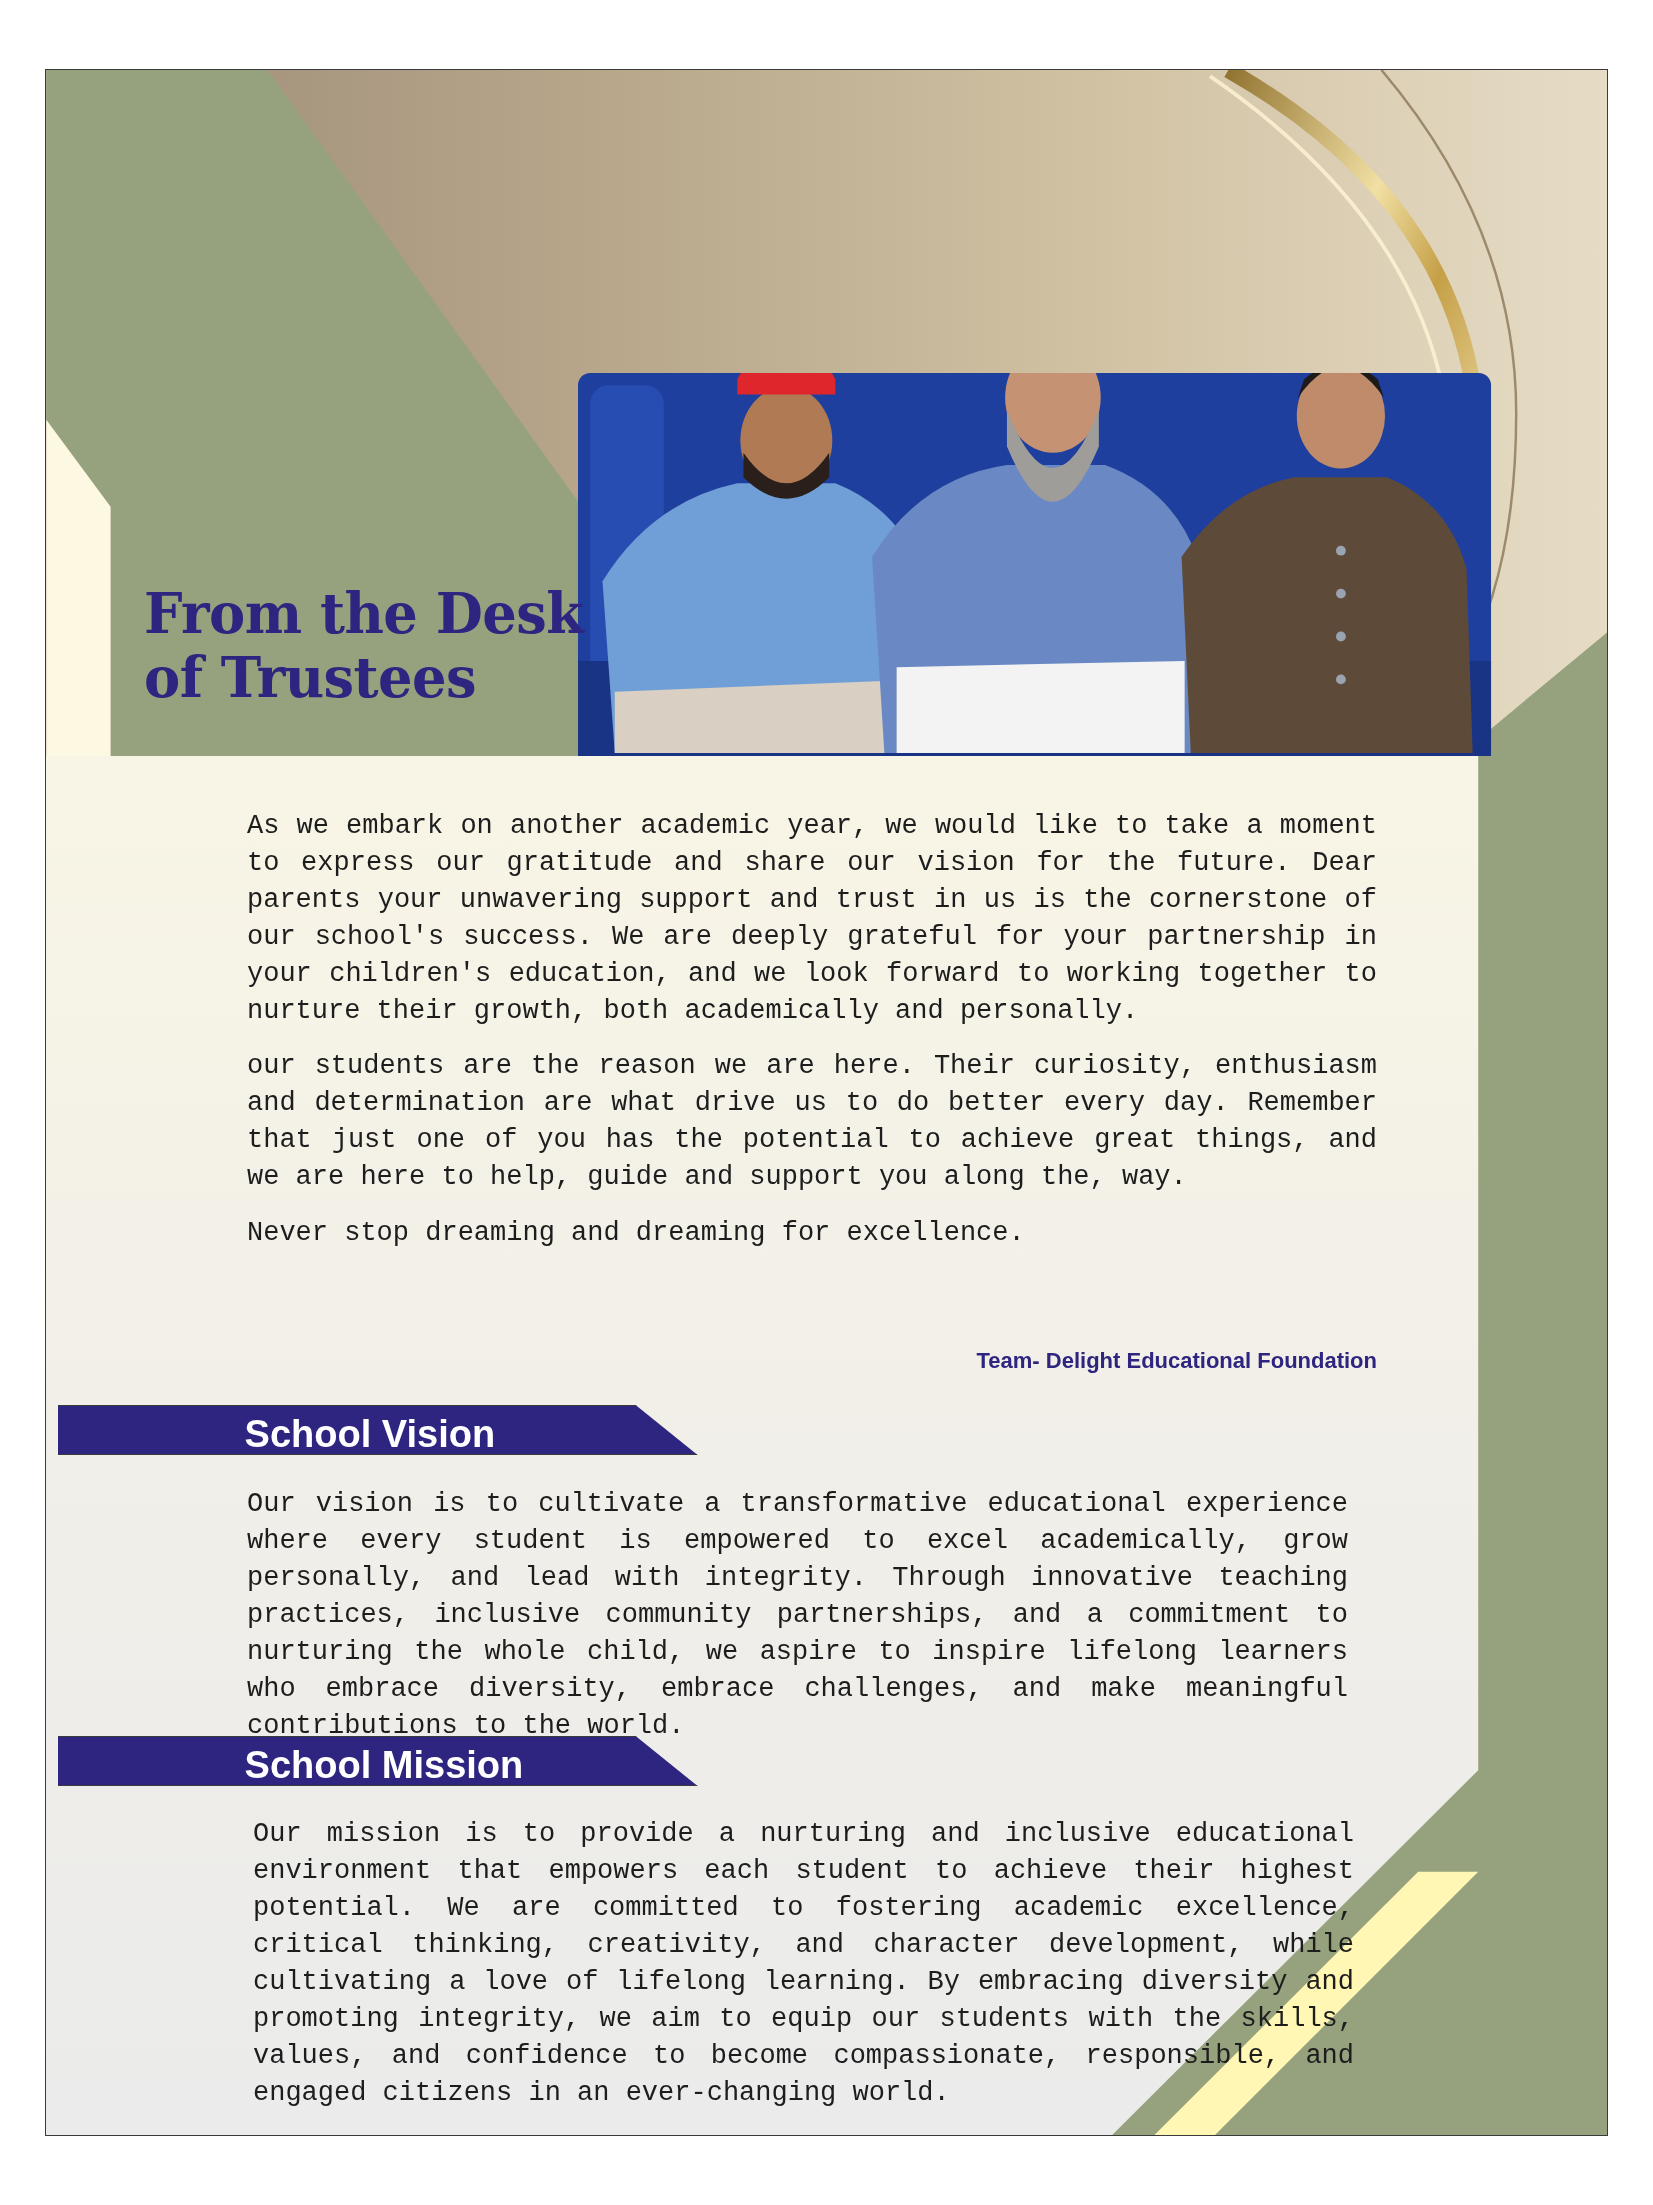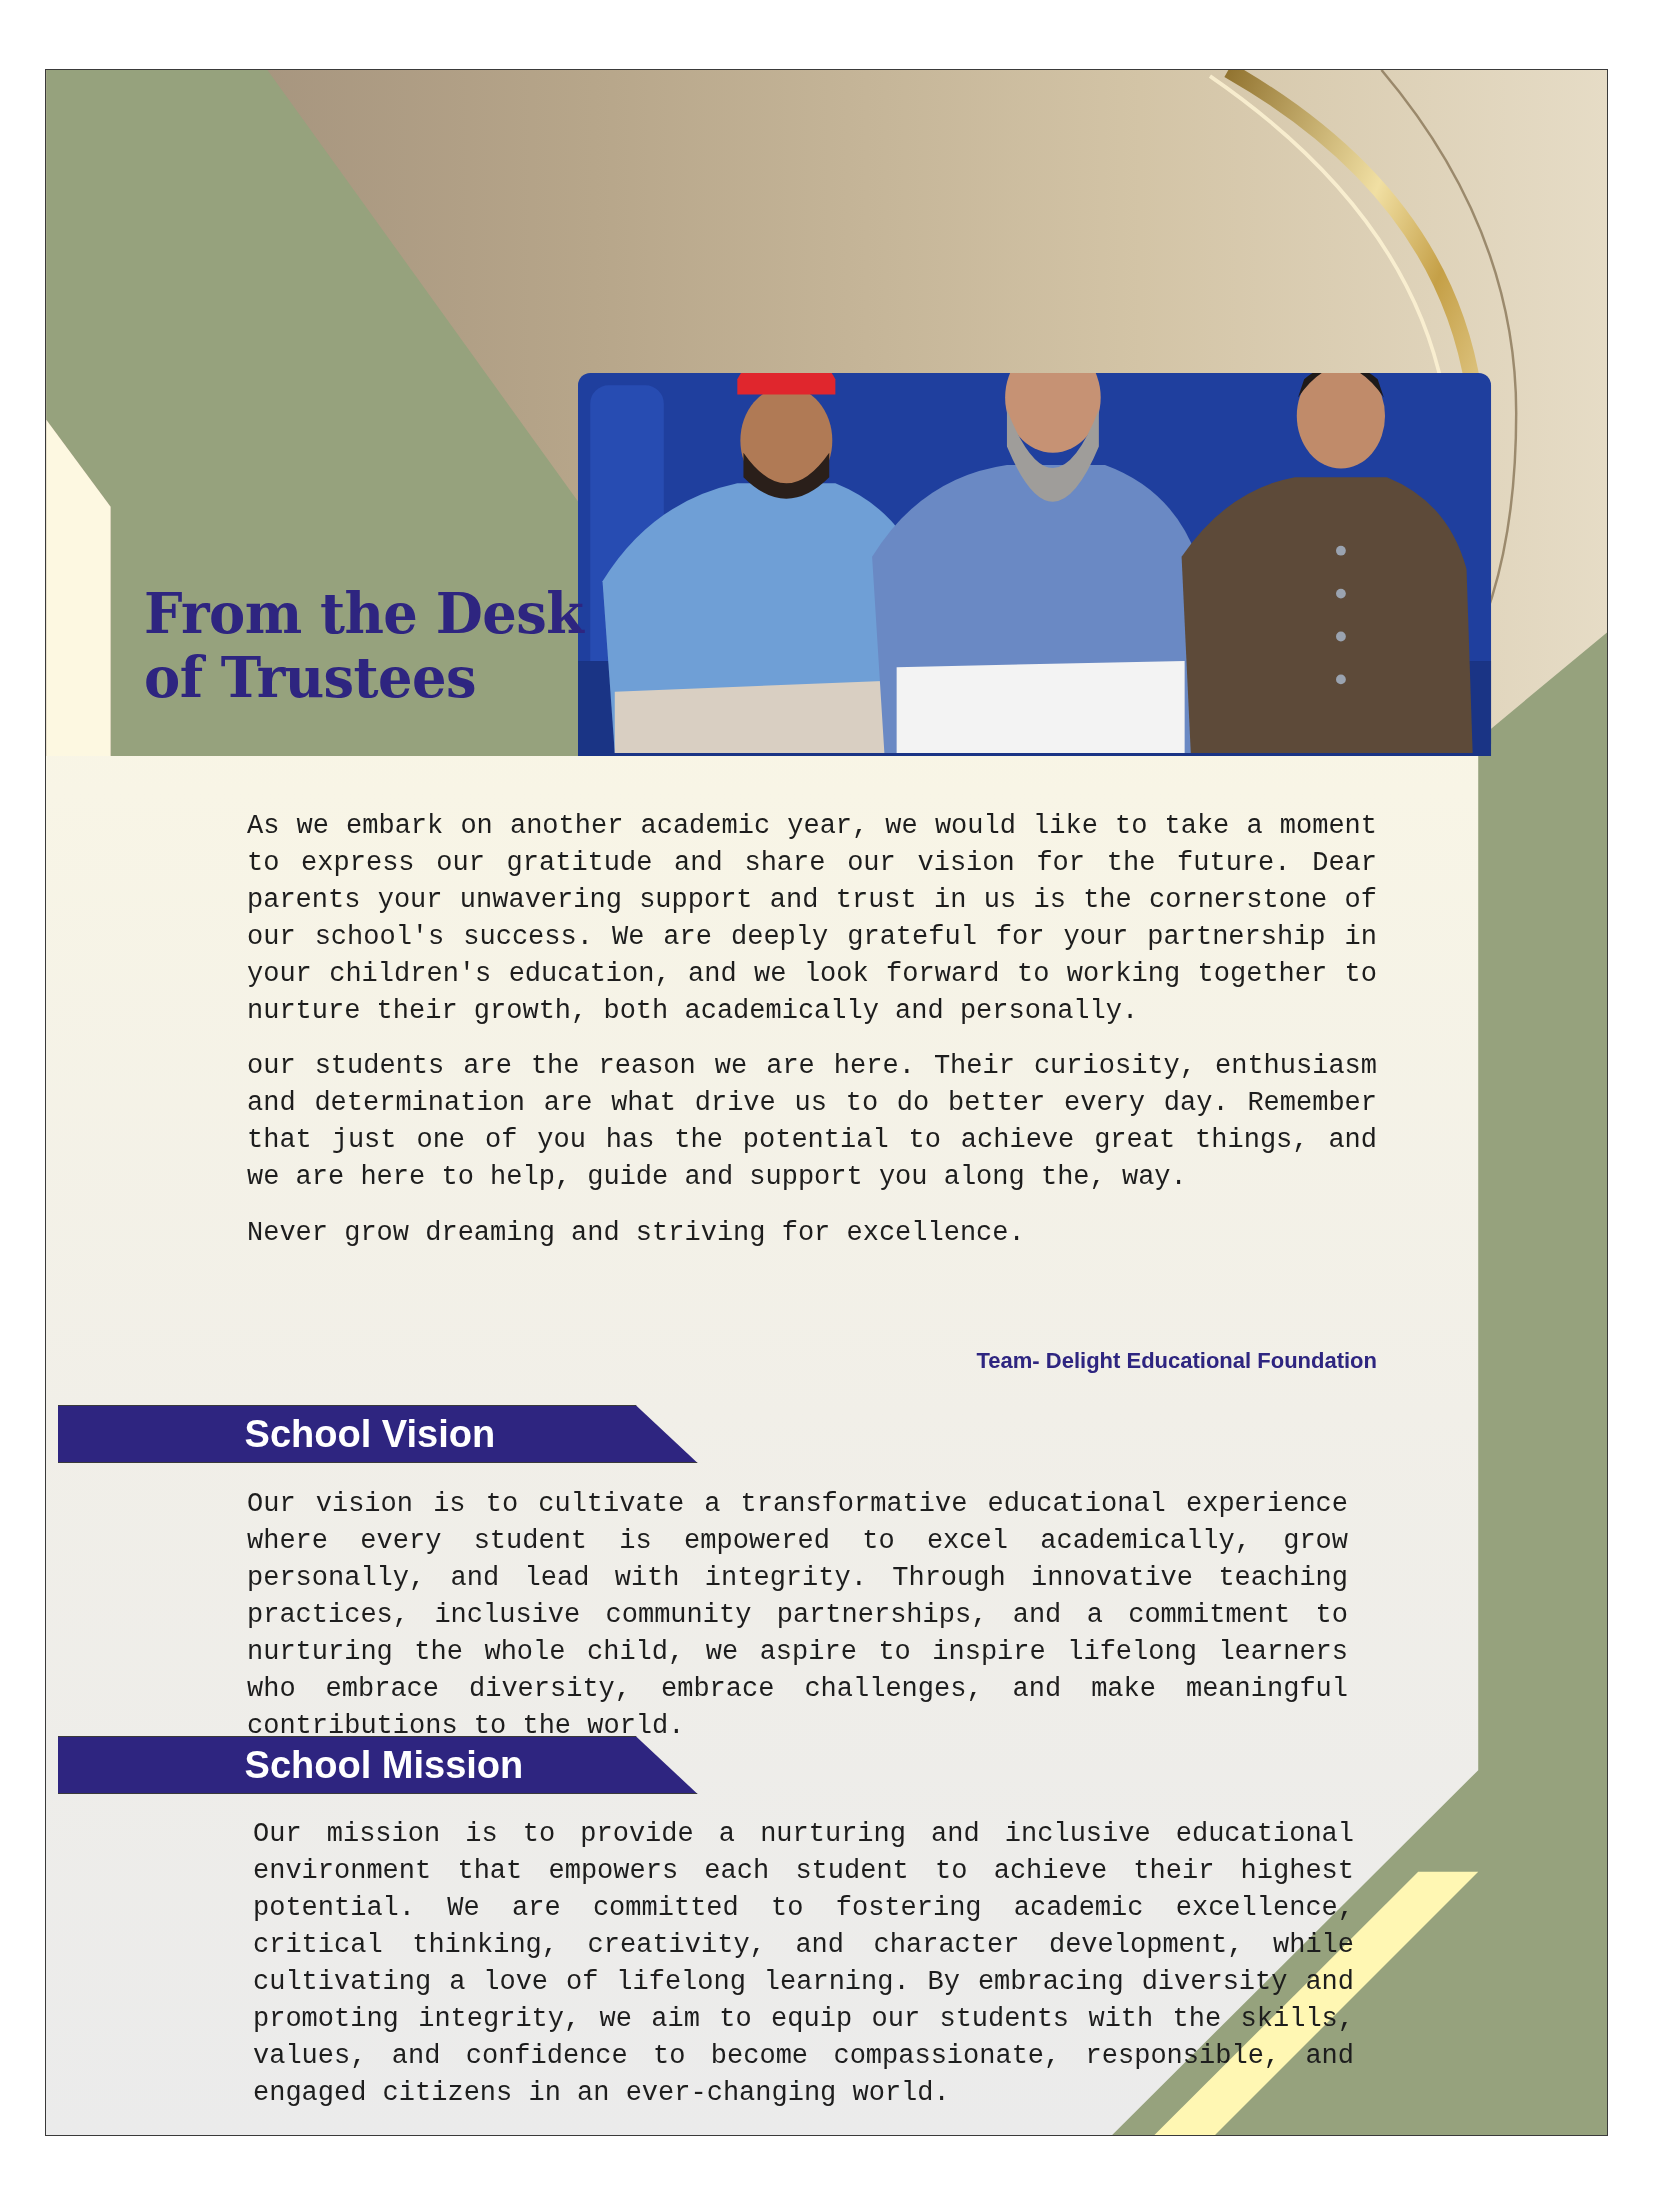--- a/index.html
+++ b/index.html
@@ -21,21 +21,21 @@
     position: absolute; font-family: Liberation Mono, monospace; color: #1d1d1d;
     font-size: 27px; line-height: 37px; text-align: justify;
   }
   .body-text p { margin: 0 0 18.4px 0; }
   .quote { color: #d4157f; font-style: italic; font-weight: bold; }
   .signature {
     position: absolute; font-weight: bold; color: #2e2580; font-size: 22px;
     text-align: right;
   }
   .banner {
-    position: absolute; left: 11.6px; height: 58px; width: 640px;
+    position: absolute; left: 11.6px; height: 50px; width: 640px;
     background: #2e2580; border-bottom: 1.8px solid #3a3a3a; border-top: 1.8px solid #3a3a3a;
     clip-path: polygon(0 0, 578px 0, 640px 100%, 0 100%);
     box-sizing: border-box;
     text-align: center;
   }
   .banner span {
     position: absolute; left: 187px; top: 4.9px; color: #ffffff; font-weight: bold;
     font-size: 38px; line-height: 47px;
   }
 </style>
@@ -109,21 +109,21 @@
   </svg>
 
   <h1 class="title">
     <span>From the Desk</span><br>
     <span>of Trustees</span>
   </h1>
 
   <div class="body-text" style="left:201px; top:738px; width:1130px;">
     <p>As we embark on another academic year, we would like to take a moment to express our gratitude and share our vision for the future. Dear parents your unwavering support and trust in us is the cornerstone of our school's success. We are deeply grateful for your partnership in your children's education, and we look forward to working together to nurture their growth, both academically and personally.</p>
     <p>our students are the reason we are here. Their curiosity, enthusiasm and determination are what drive us to do better every day. Remember that just one of you has the potential to achieve great things, and we are here to help, guide and support you along the, way.</p>
-    <p>Never grow dreaming and striving for excellence.</p>
+    <p>Never stop dreaming and dreaming for excellence.</p>
   </div>
 
   <div class="signature" style="left:735px; top:1278px; width:596px;">Team- Delight Educational Foundation</div>
 
   <div class="banner" style="top:1335px;">
     <span>School Vision</span>
   </div>
   <div class="body-text" style="left:201px; top:1416px; width:1101px;">
     <p>Our vision is to cultivate a transformative educational experience where every student is empowered to excel academically, grow personally, and lead with integrity. Through innovative teaching practices, inclusive community partnerships, and a commitment to nurturing the whole child, we aspire to inspire lifelong learners who embrace diversity, embrace challenges, and make meaningful contributions to the world.</p>
   </div>

